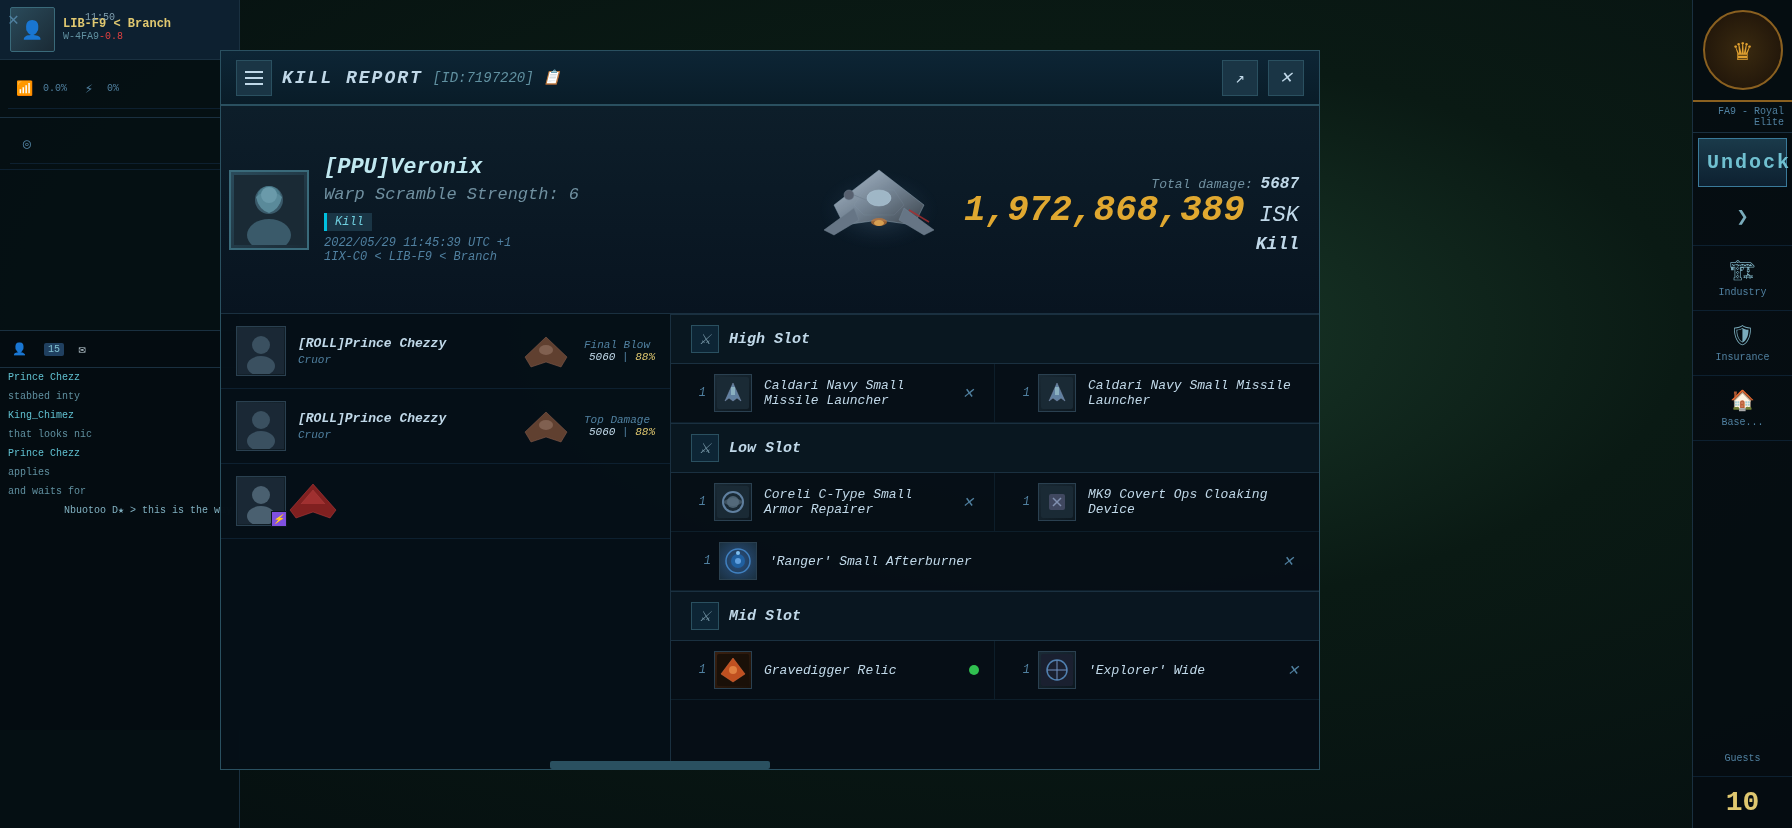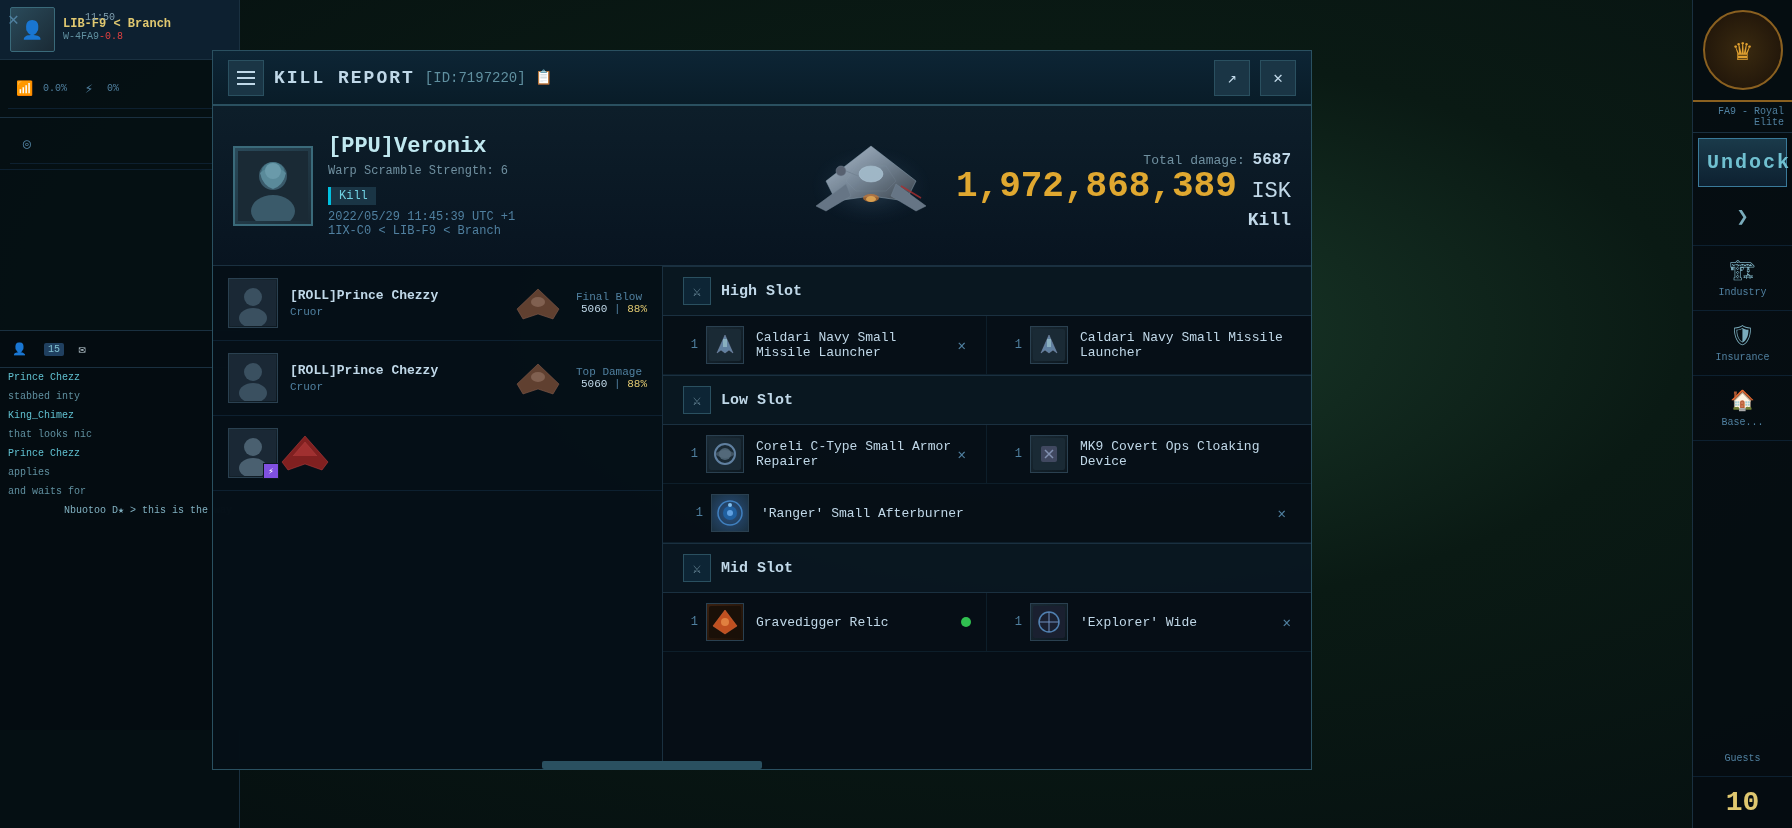--- a/index.html
+++ b/index.html
@@ -206,29 +206,30 @@
 
     .number-badge {
       font-size: 28px;
       font-weight: bold;
       color: #e0c870;
     }
 
     
     .kill-report-panel {
       position: absolute;
-      left: 212px;
+      left: 220px;
       top: 50px;
       width: 1100px;
       height: 720px;
       background: rgba(8, 20, 30, 0.97);
       border: 1px solid #2a5060;
       z-index: 10;
       display: flex;
       flex-direction: column;
+      font-style: italic;
     }
 
     
     .panel-header {
       height: 55px;
       background: linear-gradient(180deg, #0d2535, #091c28);
       border-bottom: 2px solid #2a5060;
       display: flex;
       align-items: center;
       padding: 0 15px;
@@ -278,25 +279,25 @@
       display: flex;
       align-items: center;
       justify-content: center;
       cursor: pointer;
       color: #c0d8e8;
       font-size: 16px;
     }
 
     
     .victim-section {
-      height: 160px;
+      height: 208px;
       background: linear-gradient(180deg, #0d1e2a, #081420);
       display: flex;
       align-items: center;
-      padding: 15px 20px;
+      padding: 15px 8px;
       border-bottom: 1px solid #1a3040;
       position: relative;
       overflow: hidden;
     }
 
     .victim-avatar {
       width: 80px;
       height: 80px;
       background: linear-gradient(135deg, #2a4a5a, #1a2a35);
       border: 2px solid #3a6a7a;
@@ -316,21 +317,21 @@
 
     .victim-name {
       color: #c0e8f0;
       font-size: 22px;
       font-weight: bold;
       margin-bottom: 5px;
     }
 
     .victim-stats {
       color: #7090a0;
-      font-size: 12px;
+      font-size: 17px;
       margin-bottom: 8px;
     }
 
     .kill-badge {
       display: inline-block;
       background: #1a3545;
       border-left: 3px solid #00c0e0;
       padding: 2px 8px;
       font-size: 12px;
       color: #70d0e0;

